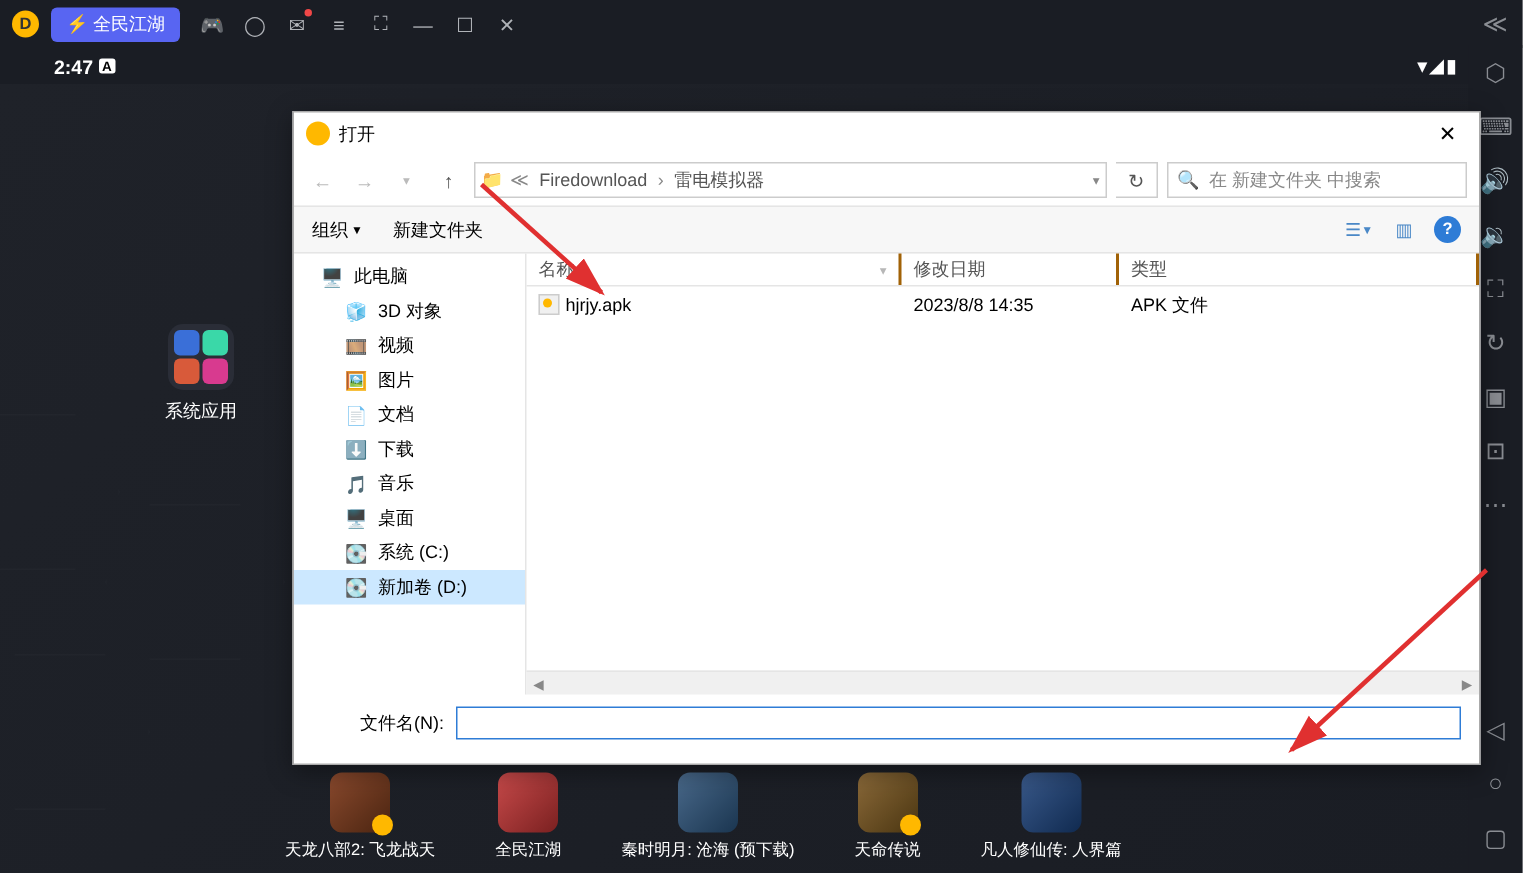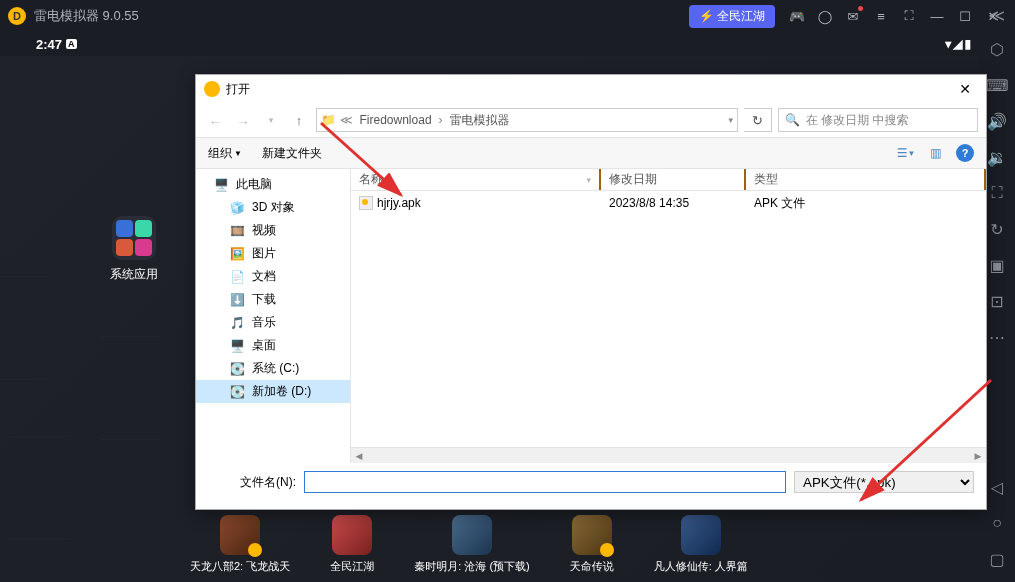--- a/index.html
+++ b/index.html
@@ -94,21 +94,20 @@
 
 .hex { position: absolute; width: 120px; height: 104px; border: 1px solid #3a3d44; clip-path: polygon(25% 0, 75% 0, 100% 50%, 75% 100%, 25% 100%, 0 50%); }
 
 .collapse-tbar { position: absolute; right: 10px; top: 6px; color: #8a8d93; cursor: pointer; }
 </style>
 </head>
 <body>
 
 <div class="titlebar">
   <div class="logo">D</div>
-  <div class="title-text">雷电模拟器 9.0.55</div>
   <div class="btn-blue">
     <span>⚡</span>
     <span>全民江湖</span>
   </div>
   <div class="icon-btn">🎮</div>
   <div class="icon-btn">◯</div>
   <div class="icon-btn">✉<span class="red-dot"></span></div>
   <div class="icon-btn">≡</div>
   <div class="icon-btn">⛶</div>
   <div class="icon-btn">—</div>
@@ -206,21 +205,21 @@
       <span style="color:#f0c040">📁</span>
       <span class="sep">≪</span>
       <span class="crumb">Firedownload</span>
       <span class="sep">›</span>
       <span class="crumb">雷电模拟器</span>
       <span style="margin-left:auto;font-size:9px;color:#888">▾</span>
     </div>
     <div class="refresh">↻</div>
     <div class="search">
       <span>🔍</span>
-      <span>在 修改日期 中搜索</span>
+      <span>在 新建文件夹 中搜索</span>
     </div>
   </div>
 
   <div class="dlg-toolbar">
     <span class="tb-btn">
         <span>组织</span> 
         <span style="font-size:8px">▼</span>
       </span>
     <span class="tb-btn">新建文件夹</span>
     <div class="tb-right">
@@ -313,18 +312,15 @@
         <div class="track"></div>
         <span class="ar">▶</span>
       </div>
     </div>
   </div>
 
   <div class="dlg-footer">
     <div class="fn-row">
       <label>文件名(N):</label>
       <input type="text" style="">
-      <select>
-        <option>APK文件(*.apk)</option>
-      </select>
     </div>
   </div>
 </div>
 
 </body></html>

